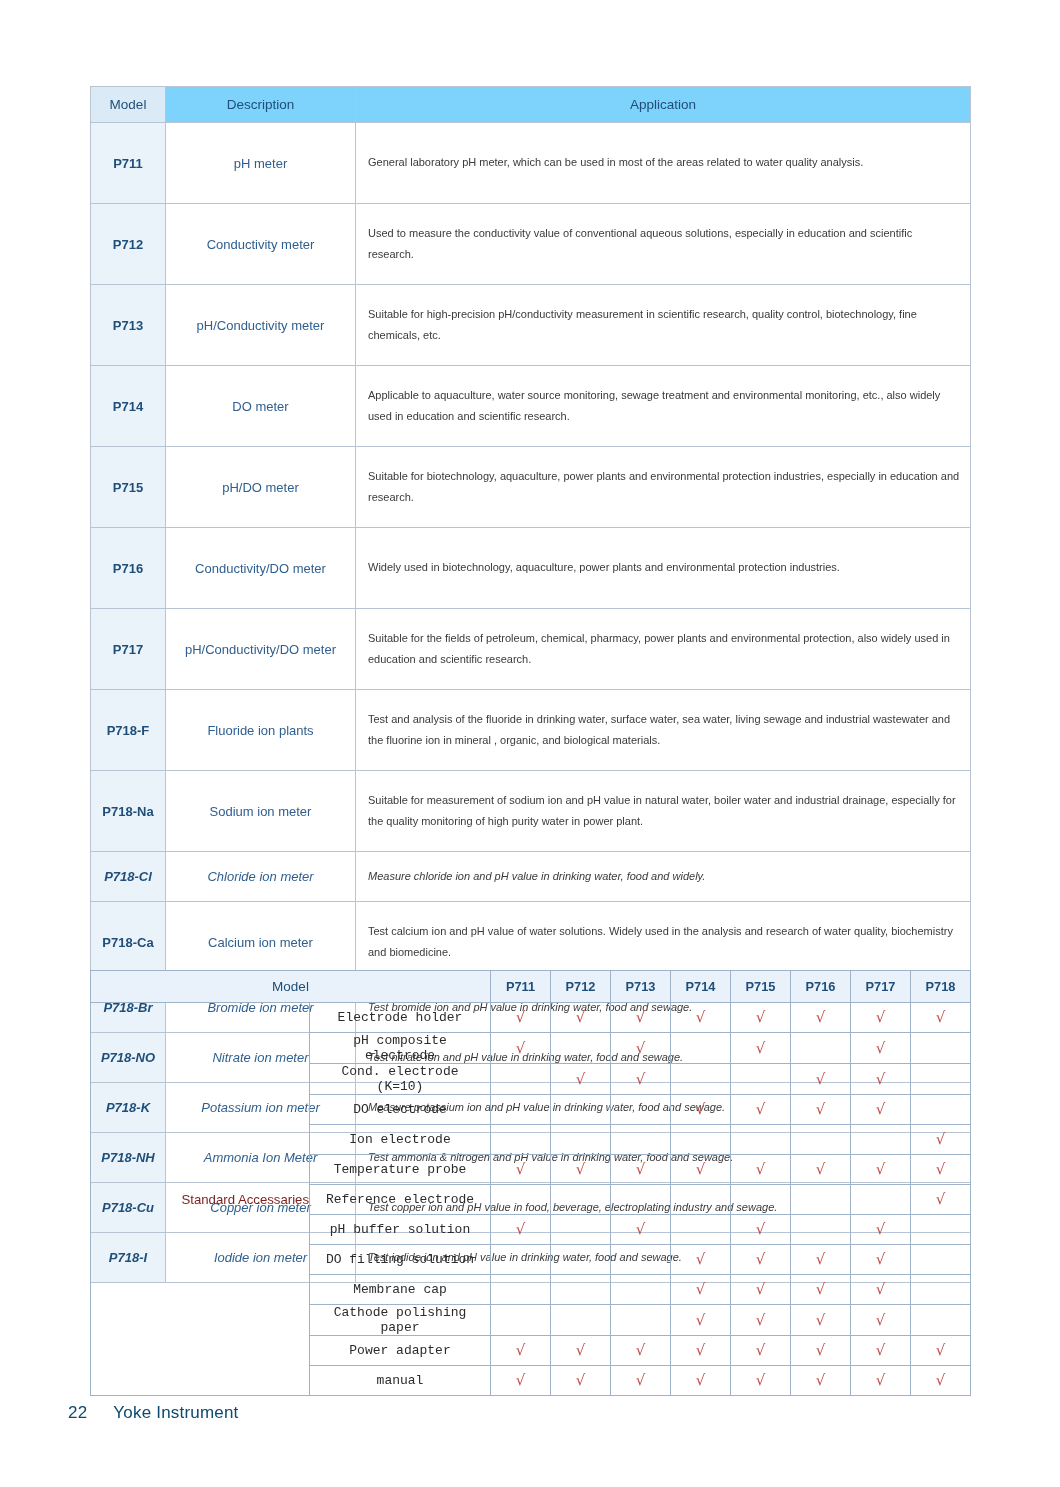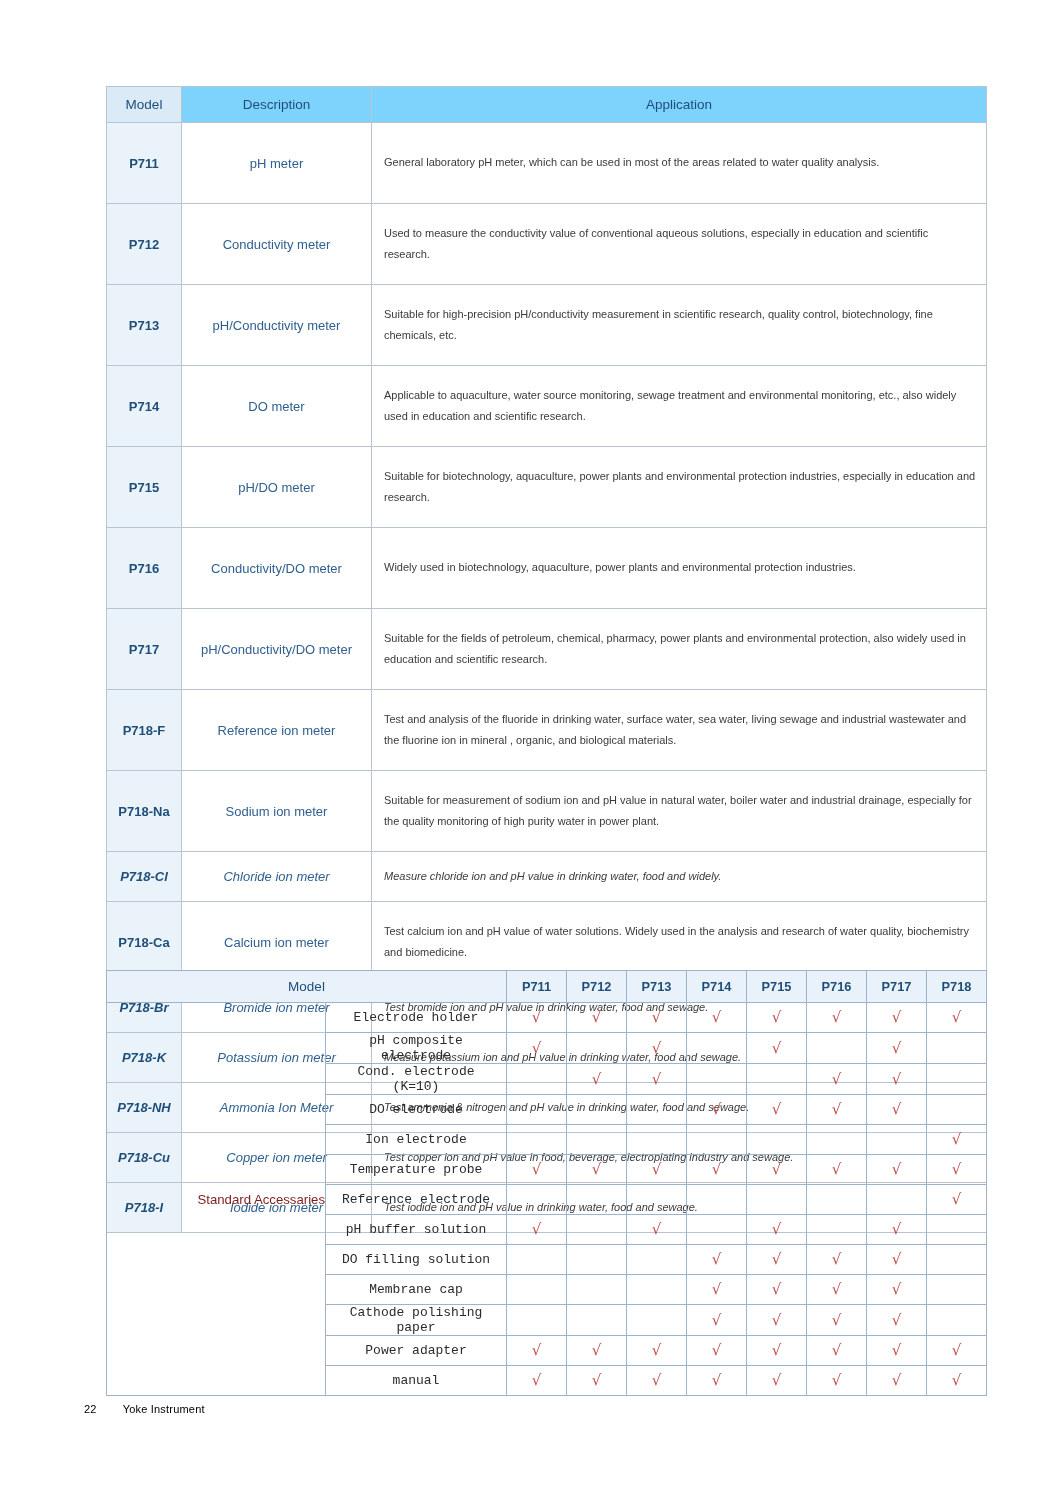--- a/index.html
+++ b/index.html
@@ -9,21 +9,21 @@
   }
   body {
     width: 1060px;
     height: 1487px;
     font-family: "Liberation Sans", sans-serif;
     position: relative;
     overflow: hidden;
   }
   .page {
     position: absolute;
-    left: 16px; top: 0;
+    left: 0; top: 0;
     width: 936px;
     height: 1487px;
   }
 
   
   .t1 {
     position: absolute;
     left: 90px;
     top: 86px;
     width: 880px;
@@ -125,22 +125,22 @@
   .t2 .blank { height: 29px; }
   .t2 .c-spacer { width: 219px; }
   .t2 .c-item   { width: 181px; }
   .t2 .c-p      { width: 60px; }
 
   
   .footer {
     position: absolute;
     left: 68px;
     top: 1403px;
-    font-size: 11px;
-    color: #000000;
+    font-size: 17px;
+    color: #0c4a6e;
     letter-spacing: 0.2px;
   }
   .footer .pg { margin-right: 26px; }
 </style>
 </head>
 <body>
 
 <div class="page">
 
   <table class="t1">
@@ -187,21 +187,21 @@
           <td class="desc">Conductivity/DO meter</td>
           <td class="app">Widely used in biotechnology, aquaculture, power plants and environmental protection  industries.</td>
         </tr>
         <tr class="tall">
           <td class="model">P717</td>
           <td class="desc">pH/Conductivity/DO meter</td>
           <td class="app">Suitable for the fields of petroleum, chemical, pharmacy, power plants and environmental protection, also widely used in education and scientific research.</td>
         </tr>
         <tr class="tall">
           <td class="model">P718-F</td>
-          <td class="desc">Reference ion meter</td>
+          <td class="desc">Fluoride ion plants</td>
           <td class="app">Test and analysis of the fluoride in drinking water, surface water, sea water, living sewage and industrial wastewater and the fluorine ion in mineral , organic, and biological materials.</td>
         </tr>
         <tr class="tall">
           <td class="model">P718-Na</td>
           <td class="desc">Sodium ion meter</td>
           <td class="app">Suitable for measurement of sodium ion and pH value in natural water, boiler water and industrial drainage, especially for the quality monitoring of high purity water in power plant.</td>
         </tr>
         <tr class="short">
           <td class="model">P718-Cl</td>
           <td class="desc">Chloride ion meter</td>
@@ -209,20 +209,25 @@
         </tr>
         <tr class="tall">
           <td class="model">P718-Ca</td>
           <td class="desc">Calcium ion meter</td>
           <td class="app">Test calcium ion and pH value of water solutions. Widely used in the analysis and research of water quality, biochemistry and biomedicine.</td>
         </tr>
         <tr class="short">
           <td class="model">P718-Br</td>
           <td class="desc">Bromide ion meter</td>
           <td class="app">Test bromide ion and pH value in drinking water, food and sewage.</td>
+        </tr>
+        <tr class="short">
+          <td class="model">P718-NO</td>
+          <td class="desc">Nitrate ion meter</td>
+          <td class="app">Test nitrate ion and pH value in drinking water, food and sewage.</td>
         </tr>
         <tr class="short">
           <td class="model">P718-K</td>
           <td class="desc">Potassium ion meter</td>
           <td class="app">Measure potassium ion and pH value in drinking water, food and sewage.</td>
         </tr>
         <tr class="short">
           <td class="model">P718-NH</td>
           <td class="desc">Ammonia Ion Meter</td>
           <td class="app">Test ammonia &amp; nitrogen and pH value in drinking water, food and sewage.</td>

